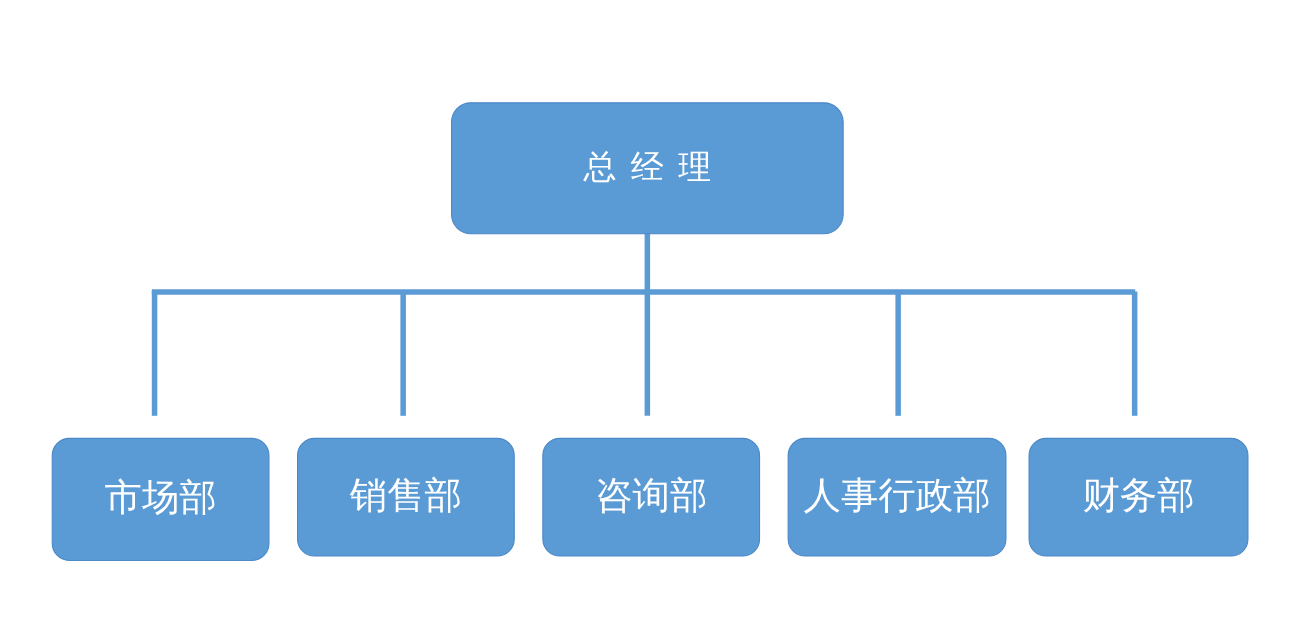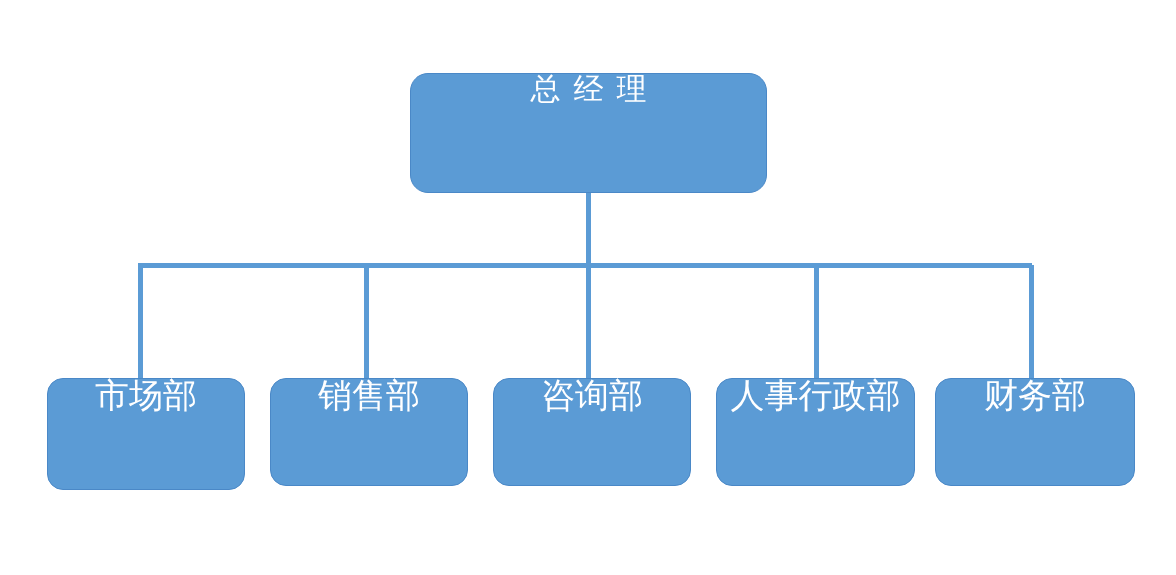--- a/index.html
+++ b/index.html
@@ -28,26 +28,27 @@
   }
 
   
   .node {
     position: absolute;
     box-sizing: border-box;
     background: #5b9bd5;
     border: 1px solid #4a88c7;
     border-radius: 16px;
     display: flex;
-    align-items: flex-start;
+    align-items: center;
     justify-content: center;
     color: #ffffff;
     text-align: center;
     line-height: 1;
     white-space: nowrap;
+    margin-top: 20px;
   }
   .node.root {
     font-size: 30px;
     letter-spacing: 13px;
     text-indent: 13px;
     border-radius: 18px;
   }
   .node.leaf {
     font-size: 34px;
     letter-spacing: 0px;

